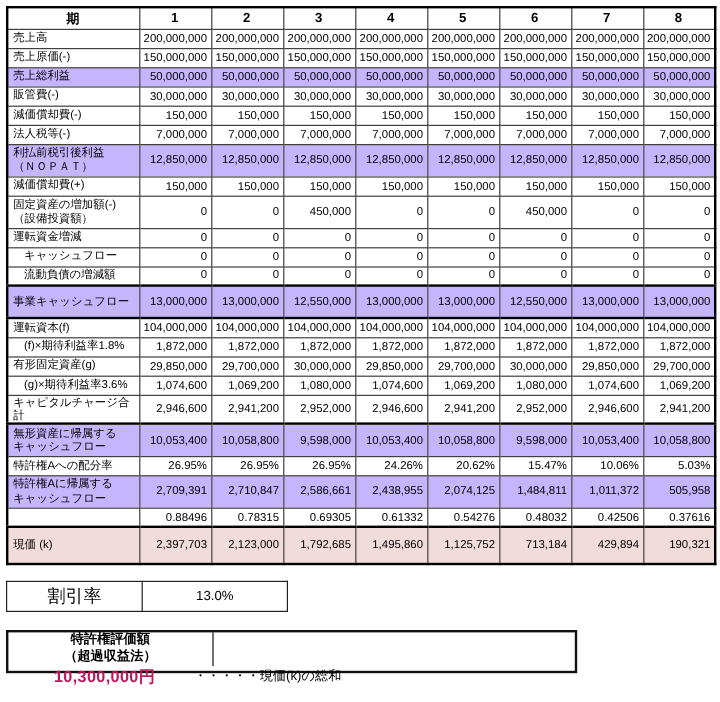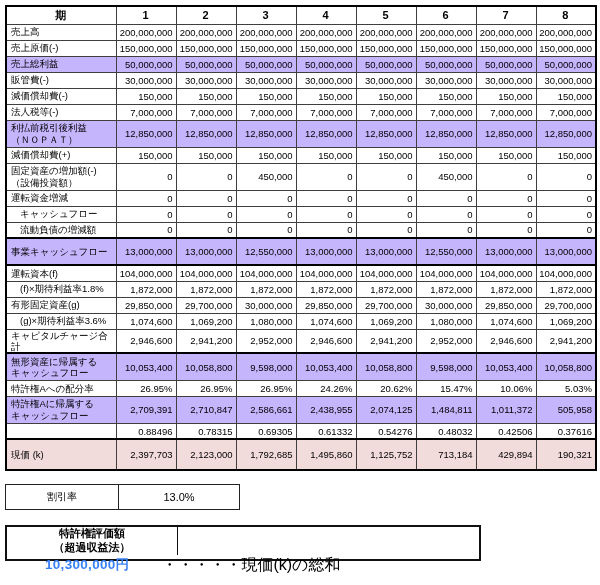--- a/index.html
+++ b/index.html
@@ -19,33 +19,33 @@
   .main td.label{text-align:left;padding-left:4px;white-space:pre-line;
     line-height:1.2;font-size:9.5px;}
   .main td.label.indent{padding-left:13px;}
   .main td.num{text-align:right;font-size:9.5px;}
   .main tr.bg-green td{background:#c4b5fd;}
   .main tr.bg-pink td{background:#f2dcdb;}
   .main tr.thick-top td{border-top:2px solid #000;}
 
   
   .discount{margin-top:13px;border:1px solid #222;}
-  .discount td{border:1px solid #222;height:22px;font-size:10px;text-align:center;}
+  .discount td{border:1px solid #222;height:22px;font-size:15px;text-align:center;}
   .discount td.d-label{width:110px;}
   .discount td.d-value{width:118px;font-size:11px;}
 
   
   .valuation-box{margin-top:15px;width:476px;height:36px;border:2px solid #111;
     box-sizing:border-box;display:flex;align-items:stretch;flex-direction:column;}
   .v-label{width:170px;border-right:1px solid #111;display:flex;align-items:center;
     justify-content:center;text-align:center;font-weight:bold;font-size:11px;
     white-space:pre-line;line-height:1.25;}
   .v-value-area{flex:1;display:flex;align-items:center;padding-left:38px;gap:32px;}
-  .v-amount{color:#3b82f6;font-weight:bold;font-size:13.5px;letter-spacing:.3px;}
-  .v-note{font-size:16px;}
+  .v-amount{color:#be185d;font-weight:bold;font-size:13.5px;letter-spacing:.3px;}
+  .v-note{font-size:11px;}
 </style>
 </head>
 <body>
 
 <div class="page">
 
   <table class="main">
     <colgroup>
       <col style="width:110px">
       <col style="width:60px">

